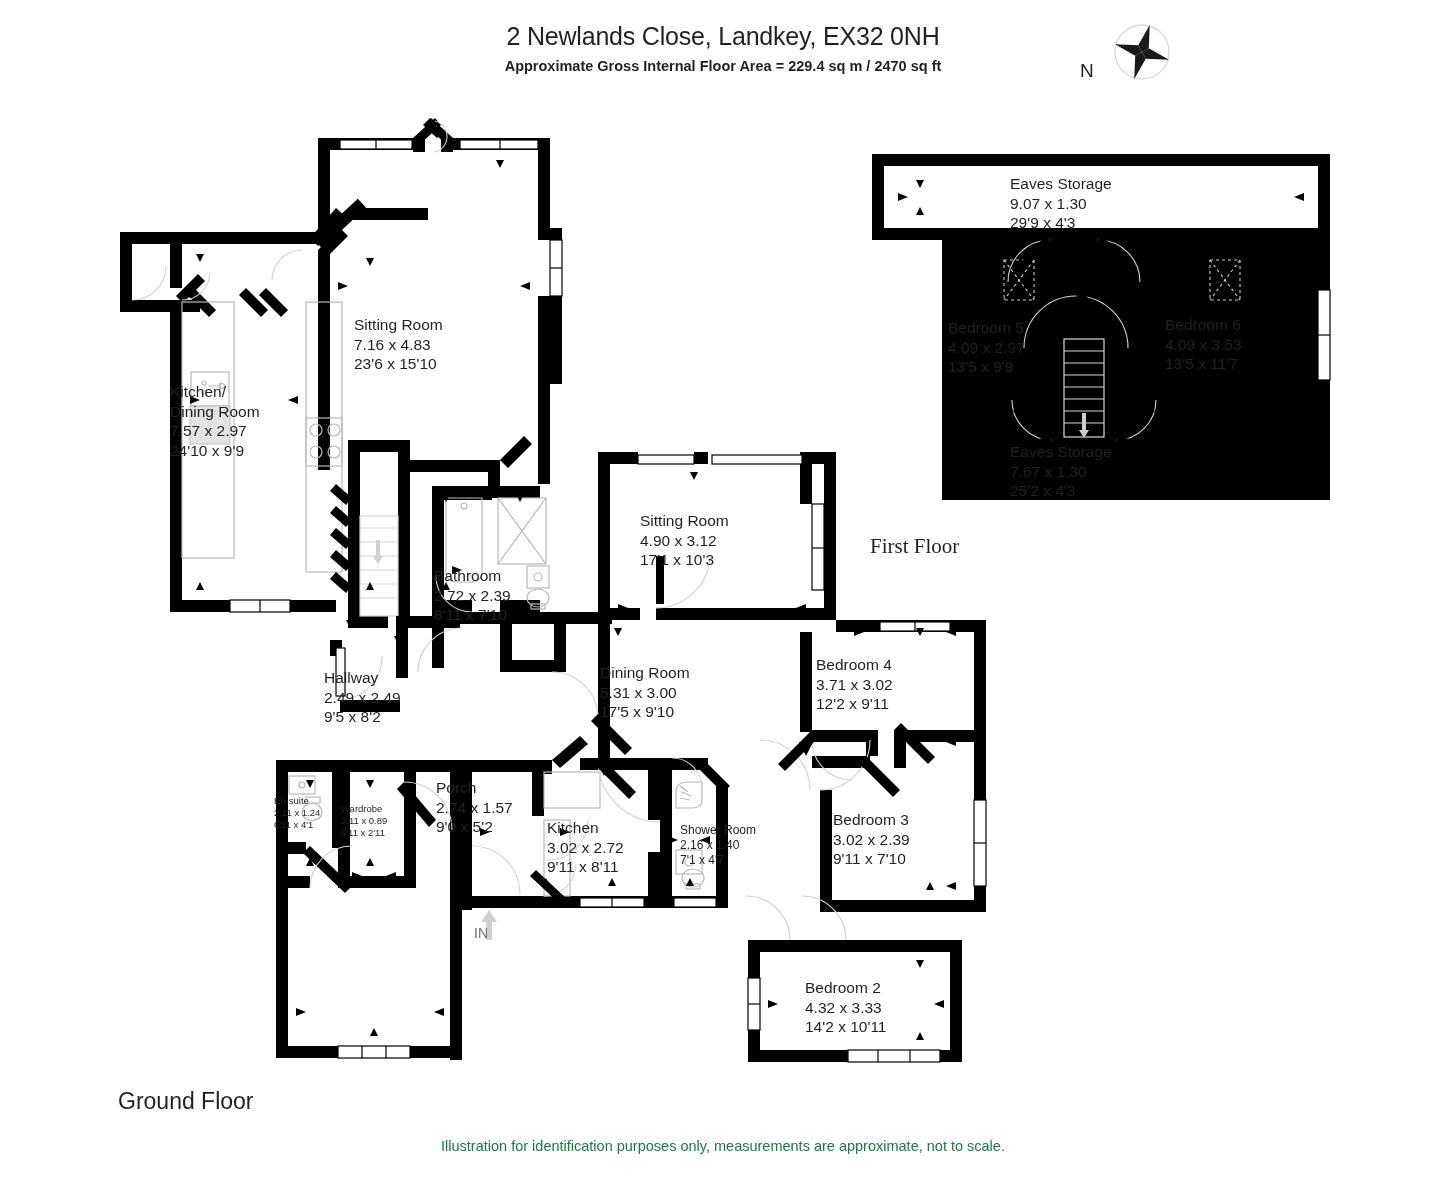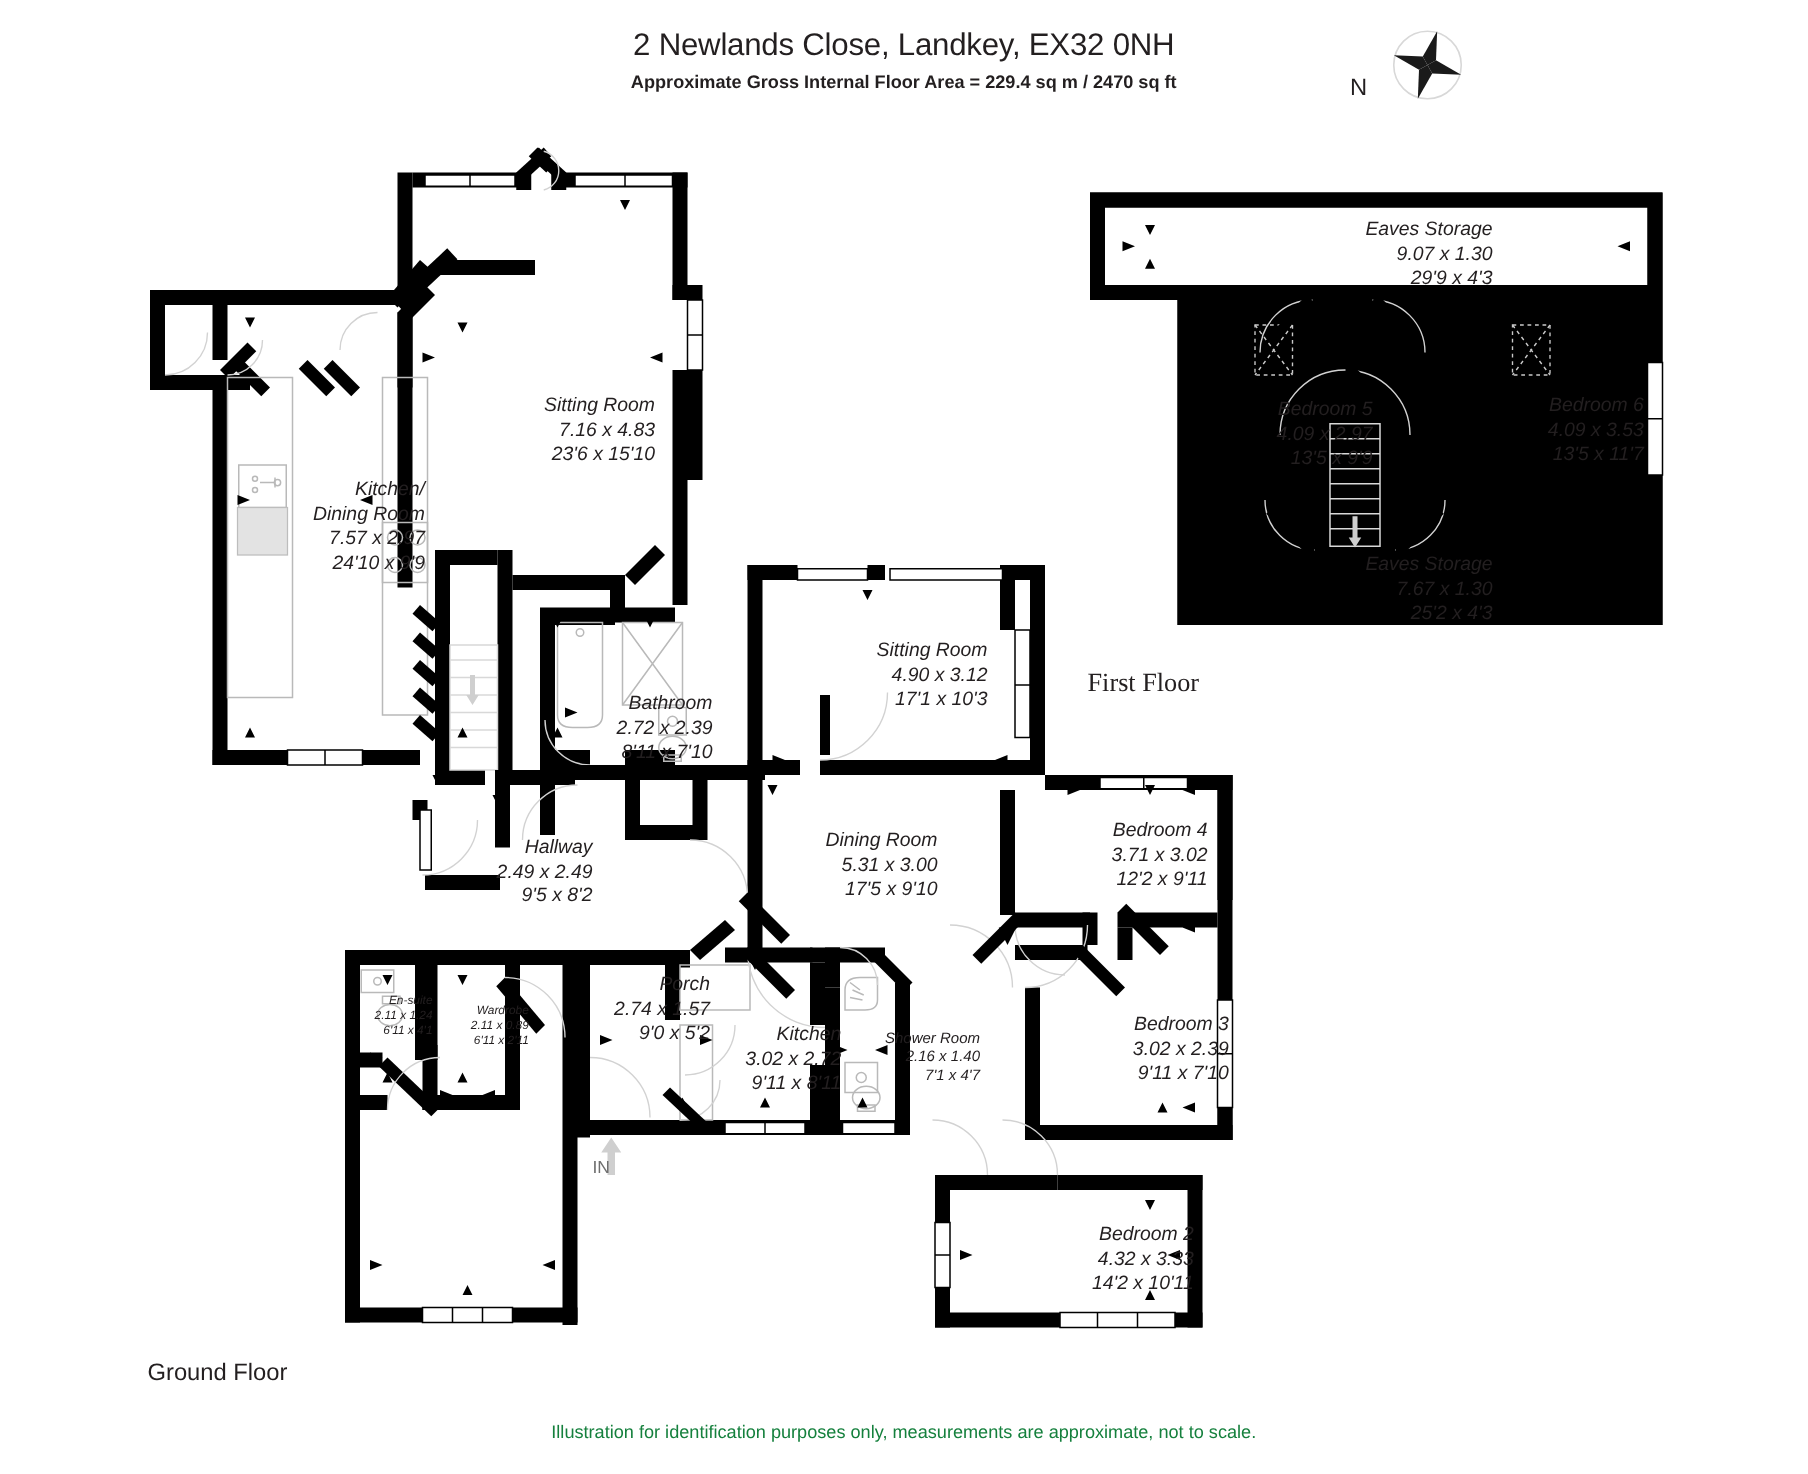--- a/index.html
+++ b/index.html
@@ -44,21 +44,21 @@
     left: 0;
     width: 1446px;
     text-align: center;
     font-size: 14.5px;
     color: #15803d;
   }
   #ground-floor-label {
     position: absolute;
     left: 118px;
     top: 1088px;
-    font-size: 19px;
+    font-size: 23px;
     color: #231f20;
   }
   #first-floor-label {
     position: absolute;
     left: 870px;
     top: 534px;
     font-size: 21px;
     color: #231f20;
     font-family: Liberation Serif, serif;
   }
@@ -85,25 +85,24 @@
   .fixture { fill: none; stroke: #b9b9b9; stroke-width: 1.2; }
   .fixture-fill { fill: #e3e3e3; stroke: #bdbdbd; stroke-width: 1; }
   .swing { fill: none; stroke: #d2d2d2; stroke-width: 1.1; }
   .arrow { fill: #000000; }
   .arrow-lt { fill: #cfcfcf; }
   .stair { fill: none; stroke: #d8d8d8; stroke-width: 1.2; }
   .winwall { fill: none; stroke: #000000; stroke-width: 1.2; }
   .dashbox { fill: none; stroke: #c9c9c9; stroke-width: 1.1; stroke-dasharray: 3 3; }
   .lbl {
     position: absolute;
-    text-align: right;
+    text-align: left;
     line-height: 1.27;
     color: #231f20;
     white-space: nowrap;
-    font-style: italic;
   }
   .lbl .nm { font-size: 15.5px; }
   .lbl .dm { font-size: 15.5px; }
   .lbl.sm .nm { font-size: 9.5px; }
   .lbl.sm .dm { font-size: 9.5px; }
   .lbl.md .nm { font-size: 12px; }
   .lbl.md .dm { font-size: 12px; }
   #in-label {
     position: absolute;
     left: 474px;
@@ -622,21 +621,21 @@
     <div class="dm">7.57 x 2.97</div>
     <div class="dm">24'10 x 9'9</div>
   </div>
 
   <div class="lbl" style="left:354px; top:315px; width:170px;">
     <div class="nm">Sitting Room</div>
     <div class="dm">7.16 x 4.83</div>
     <div class="dm">23'6 x 15'10</div>
   </div>
 
-  <div class="lbl" style="left:434px; top:553px; width:136px;">
+  <div class="lbl" style="left:434px; top:566px; width:136px;">
     <div class="nm">Bathroom</div>
     <div class="dm">2.72 x 2.39</div>
     <div class="dm">8'11 x 7'10</div>
   </div>
 
   <div class="lbl" style="left:640px; top:511px; width:150px;">
     <div class="nm">Sitting Room</div>
     <div class="dm">4.90 x 3.12</div>
     <div class="dm">17'1 x 10'3</div>
   </div>

